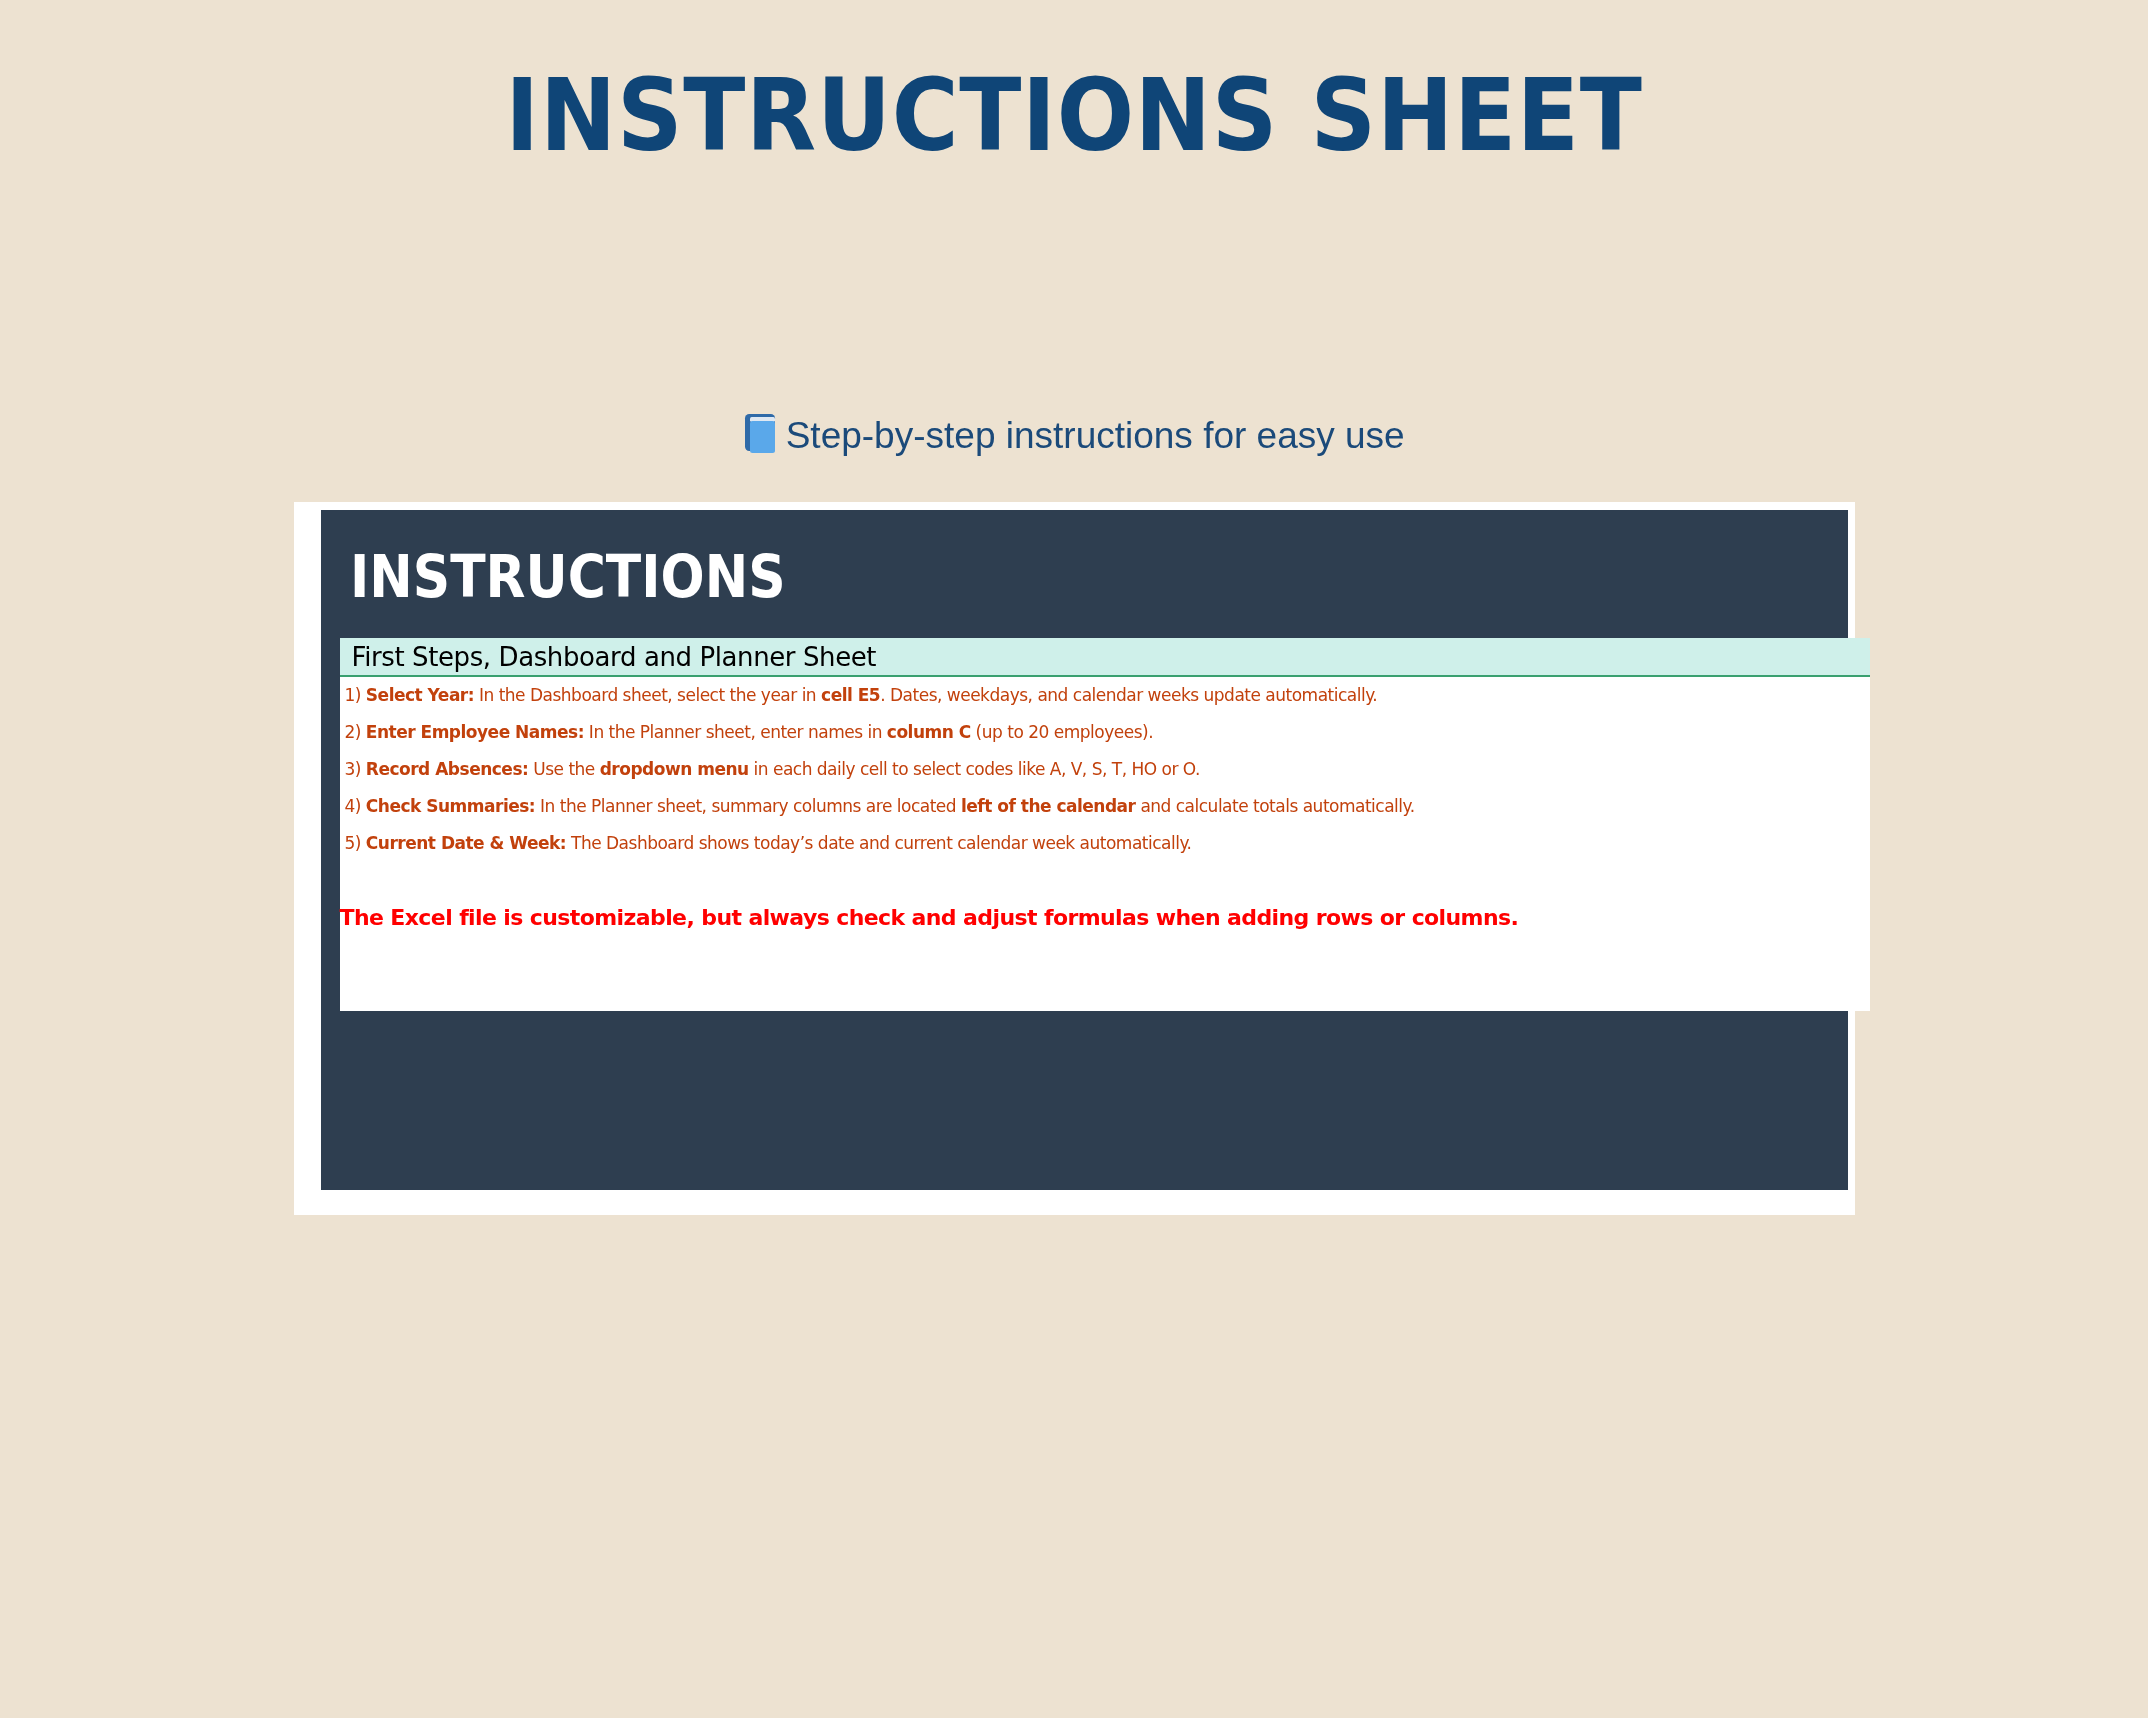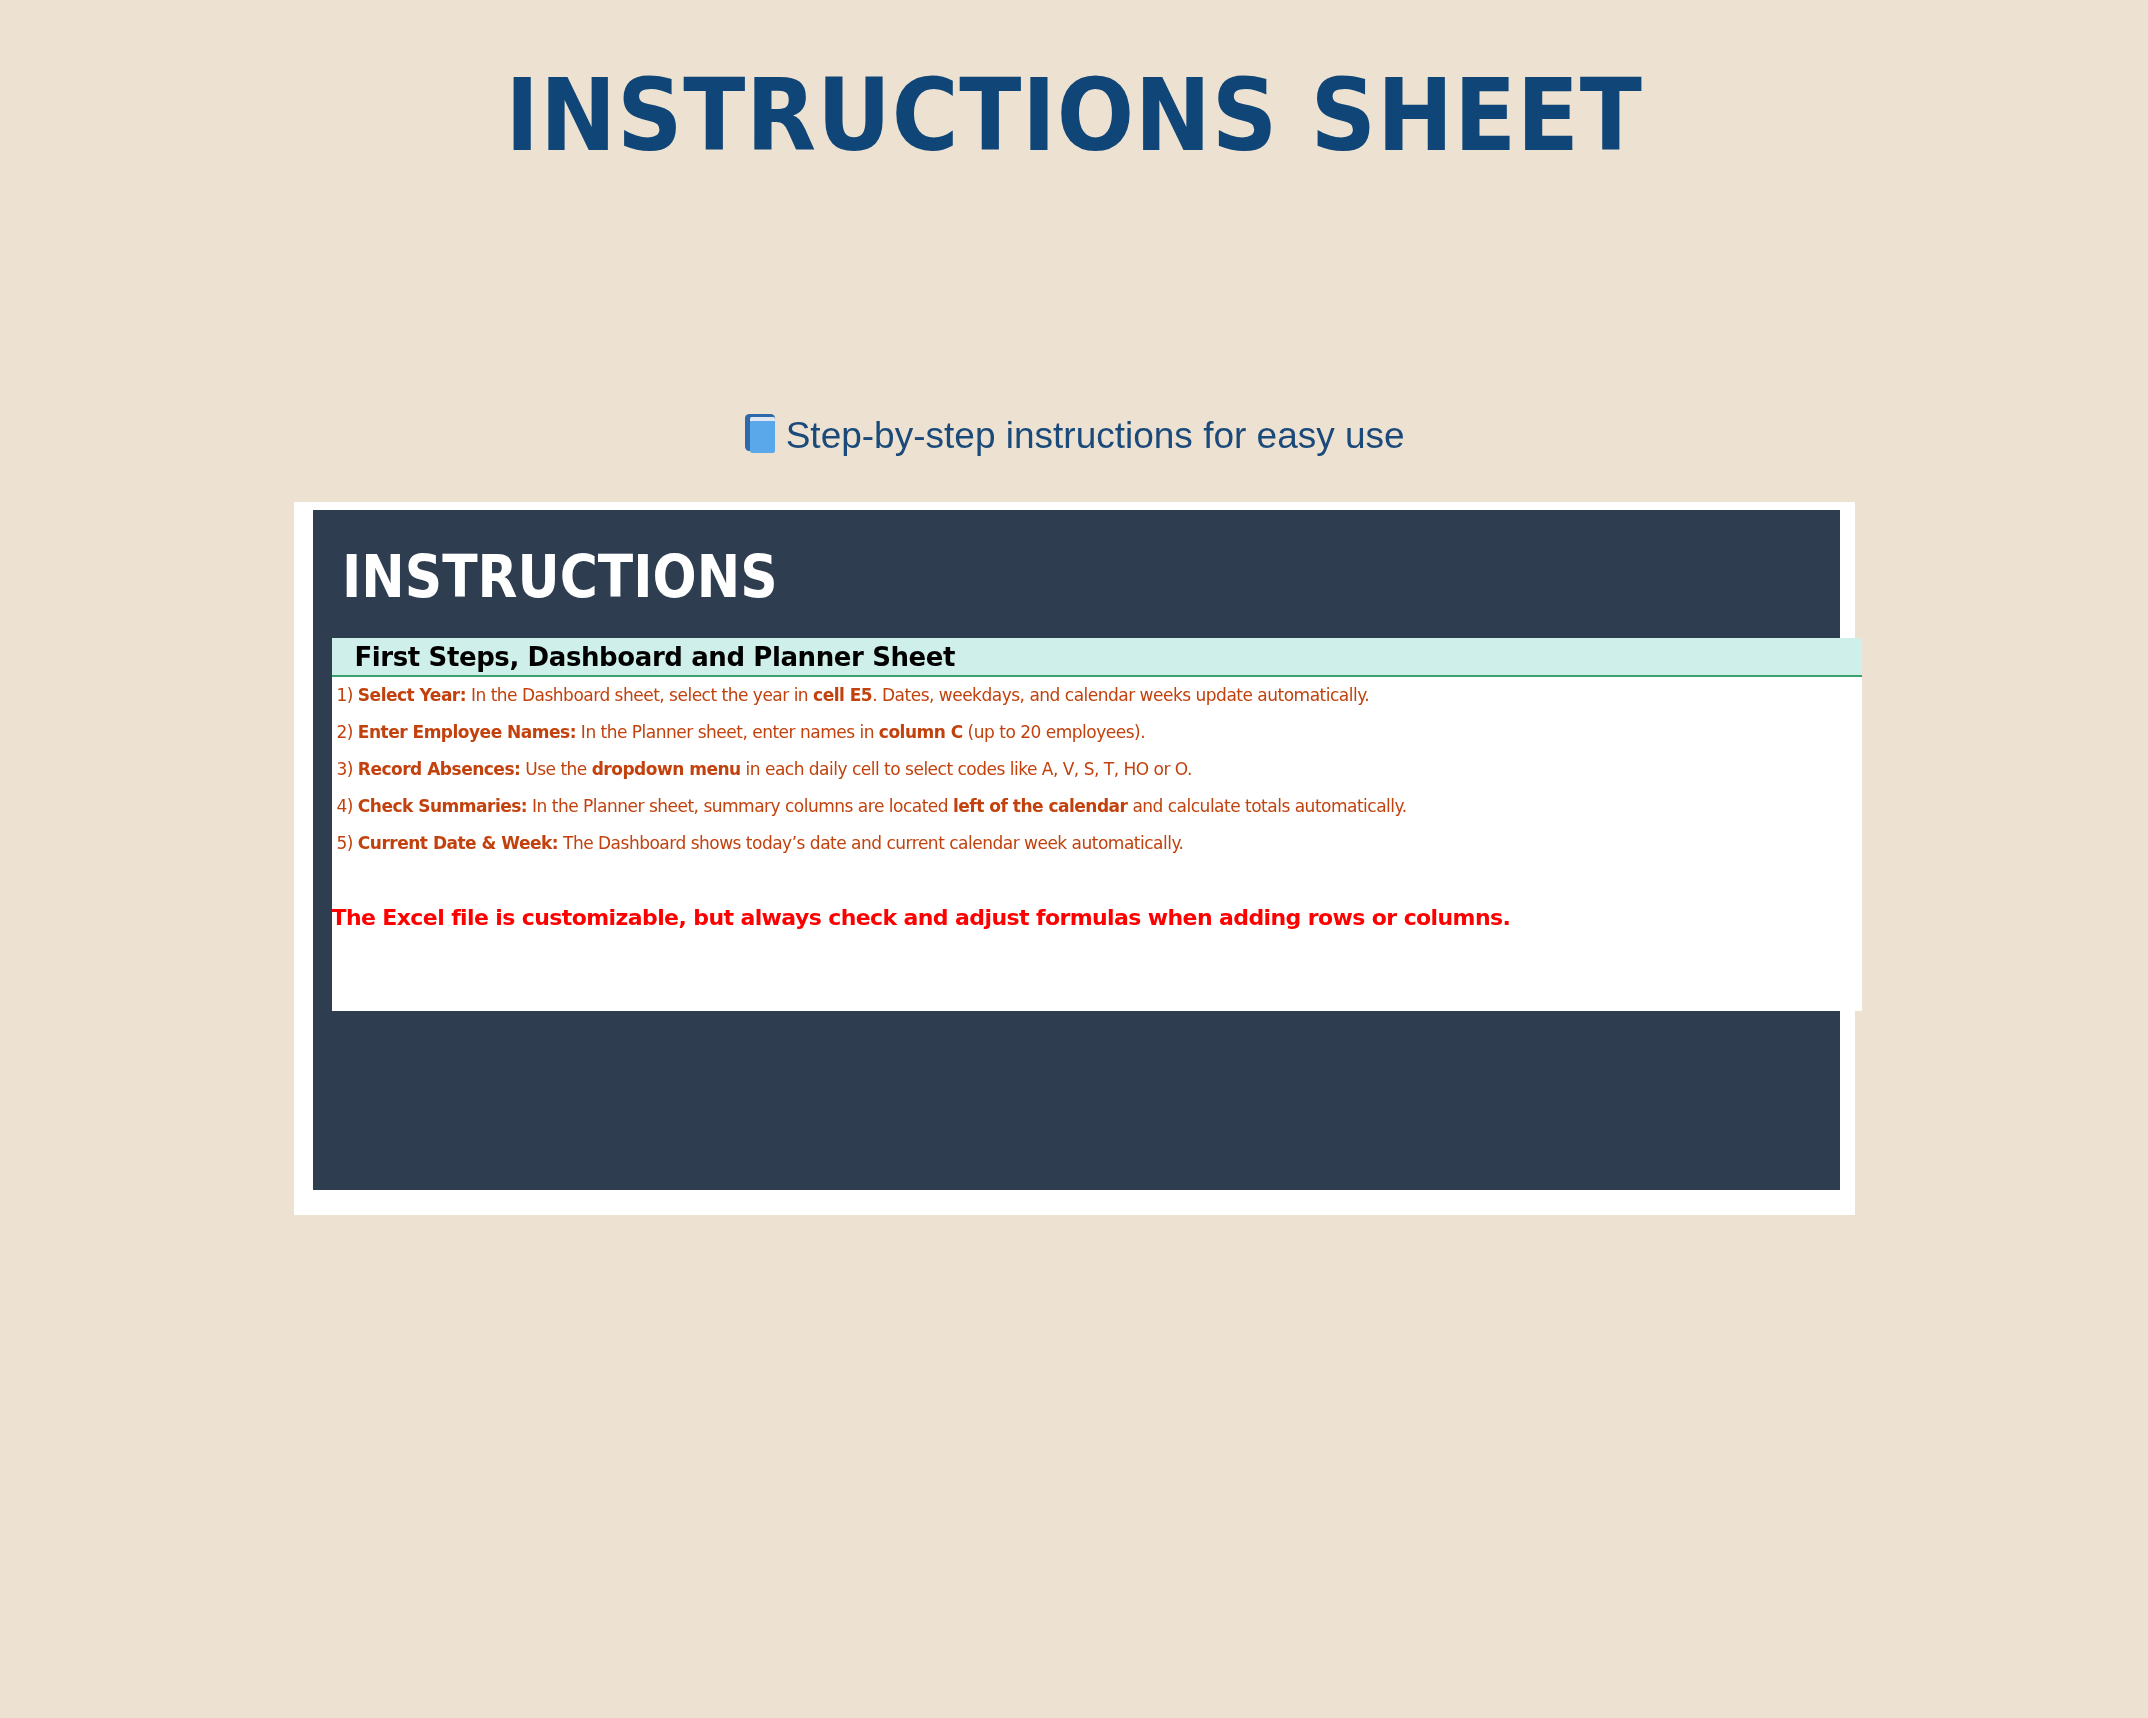--- a/index.html
+++ b/index.html
@@ -72,21 +72,21 @@
   .frame {
     position: absolute;
     left: 294px;
     top: 502px;
     width: 1561px;
     height: 713px;
     background: #ffffff;
   }
   .panel {
     position: absolute;
-    left: 19px;
+    left: 27px;
     top: 8.4px;
     width: 1527px;
     height: 680px;
     background: #2e3e50;
   }
   .panel-title {
     position: absolute;
     left: 28.5px;
     top: 32px;
     font-family: "DejaVu Sans", sans-serif;
@@ -102,25 +102,25 @@
     left: 18.5px;
     width: 1530px;
     background: #ffffff;
   }
   .section-1 { top: 128px; height: 373px; }
   .section-2 { top: 515px; height: 153px; }
   .section-header {
     background: #cff0ea;
     height: 37px;
     font-family: "DejaVu Sans", sans-serif;
-    font-weight: bold;
+    font-weight: normal;
     font-size: 26px;
     color: #000000;
     line-height: 39px;
-    padding-left: 23px;
+    padding-left: 12px;
     letter-spacing: -0.4px;
   }
   .section-1 .section-header { border-bottom: 2.5px solid #3aa070; }
   .section-2 .section-header { border-bottom: 2.5px solid #111111; }
   .step {
     font-family: "DejaVu Sans", sans-serif;
     font-size: 17px;
     color: #c2410c;
     line-height: 37px;
     padding-left: 5px;

